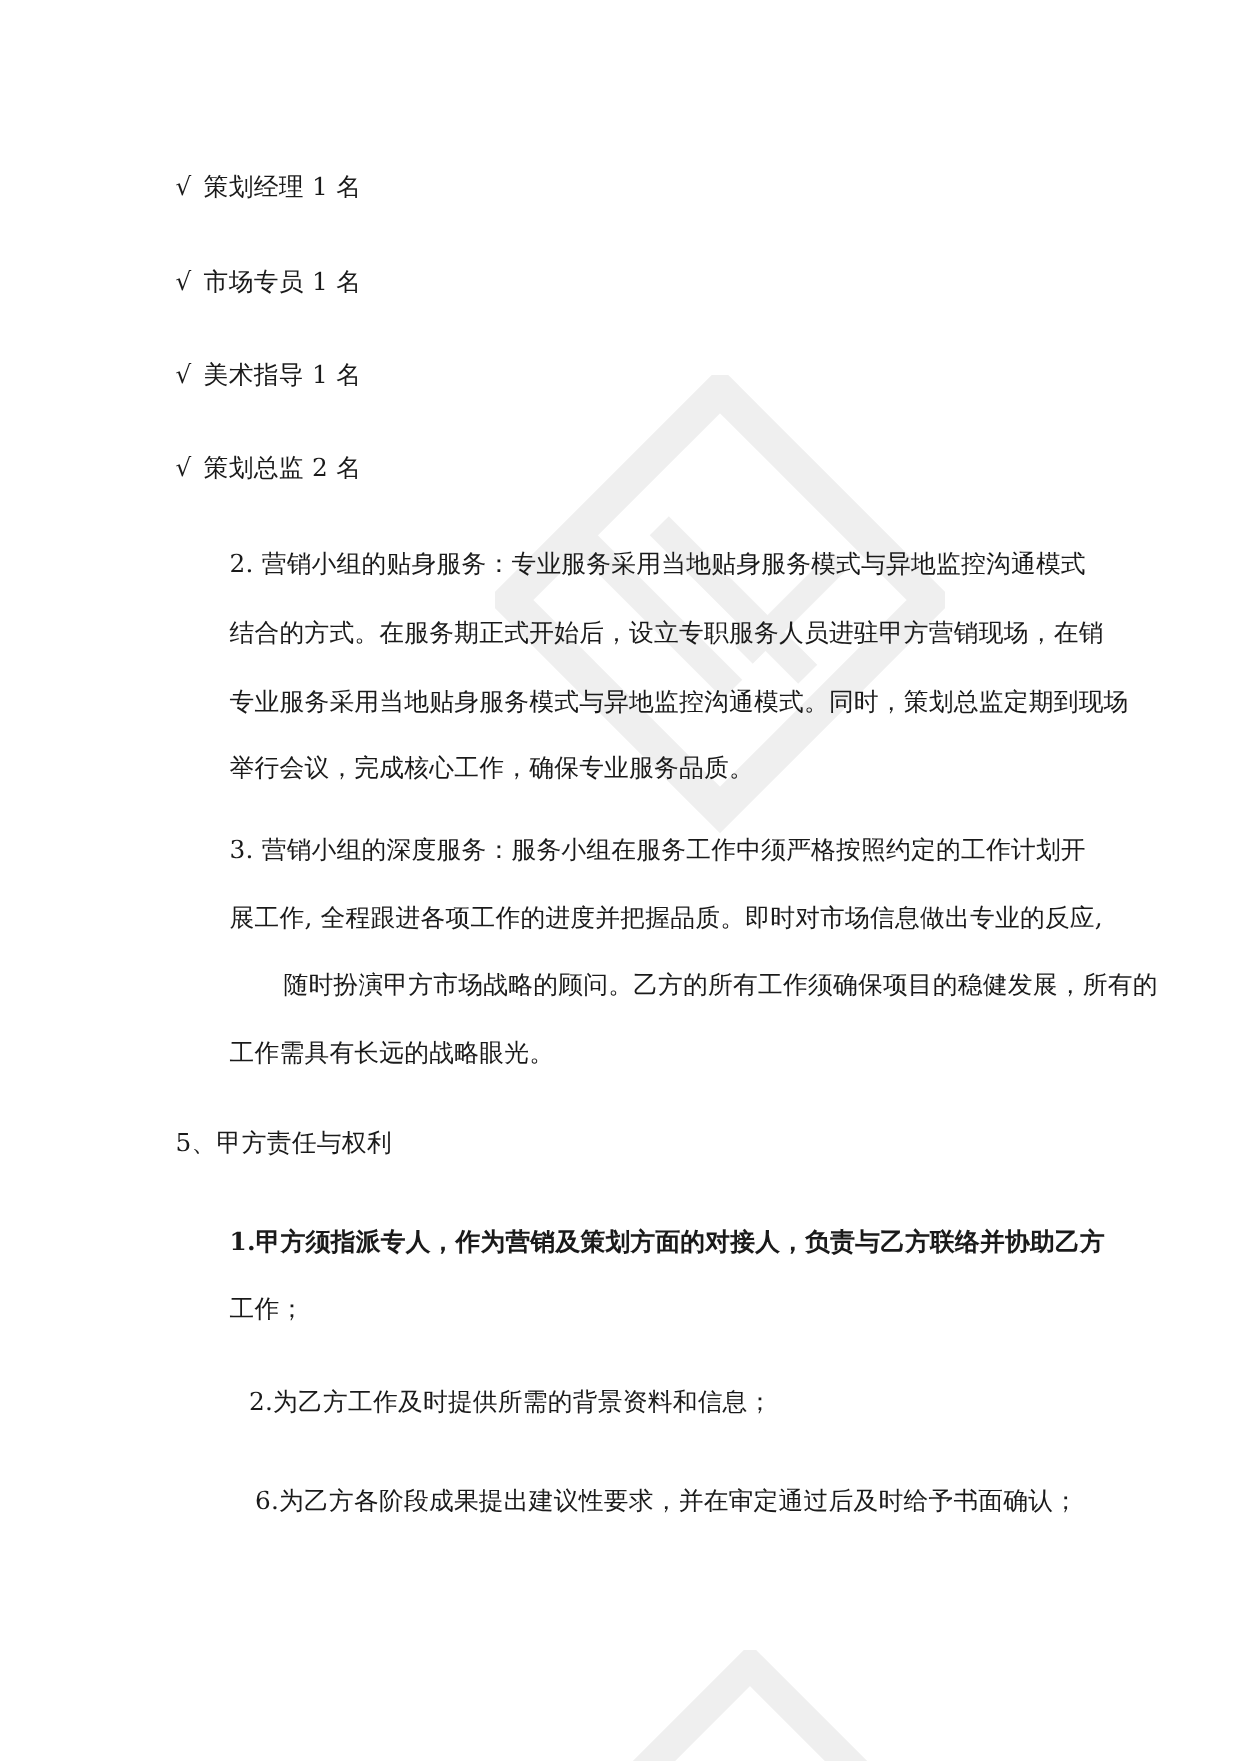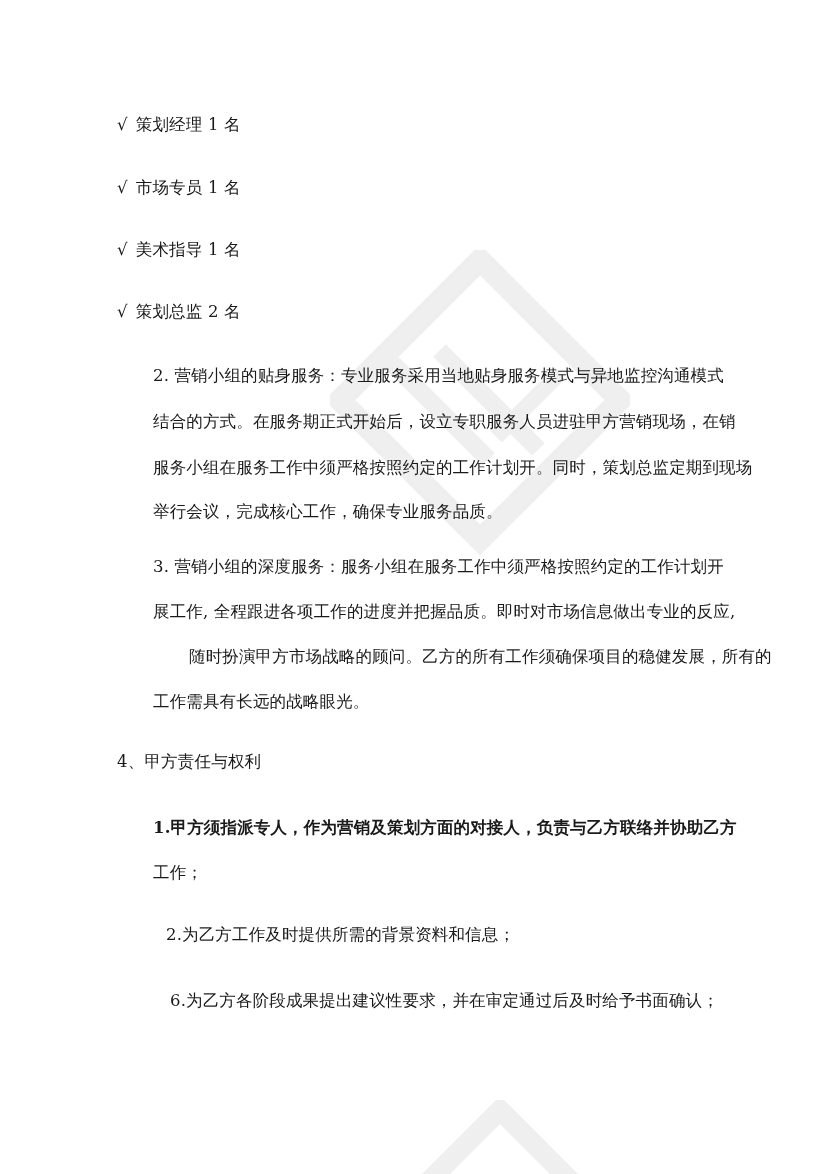--- a/index.html
+++ b/index.html
@@ -86,32 +86,32 @@
   <div class="line" style="top:240px;">
     <span class="check">√</span><span>美术指导 1 名</span>
   </div>
   <div class="line" style="top:302px;">
     <span class="check">√</span><span>策划总监 2 名</span>
   </div>
 
   <div>
     <div class="para-line" style="top:366px;">2. 营销小组的贴身服务：专业服务采用当地贴身服务模式与异地监控沟通模式</div>
     <div class="para-line" style="top:412px;">结合的方式。在服务期正式开始后，设立专职服务人员进驻甲方营销现场，在销</div>
-    <div class="para-line" style="top:458px;">服务小组在服务工作中须严格按照约定的工作计划开。同时，策划总监定期到现场</div>
+    <div class="para-line" style="top:458px;">专业服务采用当地贴身服务模式与异地监控沟通模式。同时，策划总监定期到现场</div>
     <div class="para-line" style="top:502px;">举行会议，完成核心工作，确保专业服务品质。</div>
   </div>
 
   <div>
     <div class="para-line" style="top:557px;">3. 营销小组的深度服务：服务小组在服务工作中须严格按照约定的工作计划开</div>
     <div class="para-line" style="top:602px;">展工作, 全程跟进各项工作的进度并把握品质。即时对市场信息做出专业的反应,</div>
     <div class="para-line" style="top:647px;padding-left:36px;">随时扮演甲方市场战略的顾问。乙方的所有工作须确保项目的稳健发展，所有的</div>
     <div class="para-line" style="top:692px;">工作需具有长远的战略眼光。</div>
   </div>
 
-  <div class="line" style="top:752px;">4、甲方责任与权利</div>
+  <div class="line" style="top:752px;">5、甲方责任与权利</div>
 
   <div>
     <div class="para-line" style="top:818px;font-weight:bold;">1.甲方须指派专人，作为营销及策划方面的对接人，负责与乙方联络并协助乙方</div>
     <div class="para-line" style="top:863px;">工作；</div>
   </div>
   <div>
     <div class="para-line" style="top:925px; left:130px;">2.为乙方工作及时提供所需的背景资料和信息；</div>
   </div>
   <div>
     <div class="para-line" style="top:991px; left:134px;">6.为乙方各阶段成果提出建议性要求，并在审定通过后及时给予书面确认；</div>

